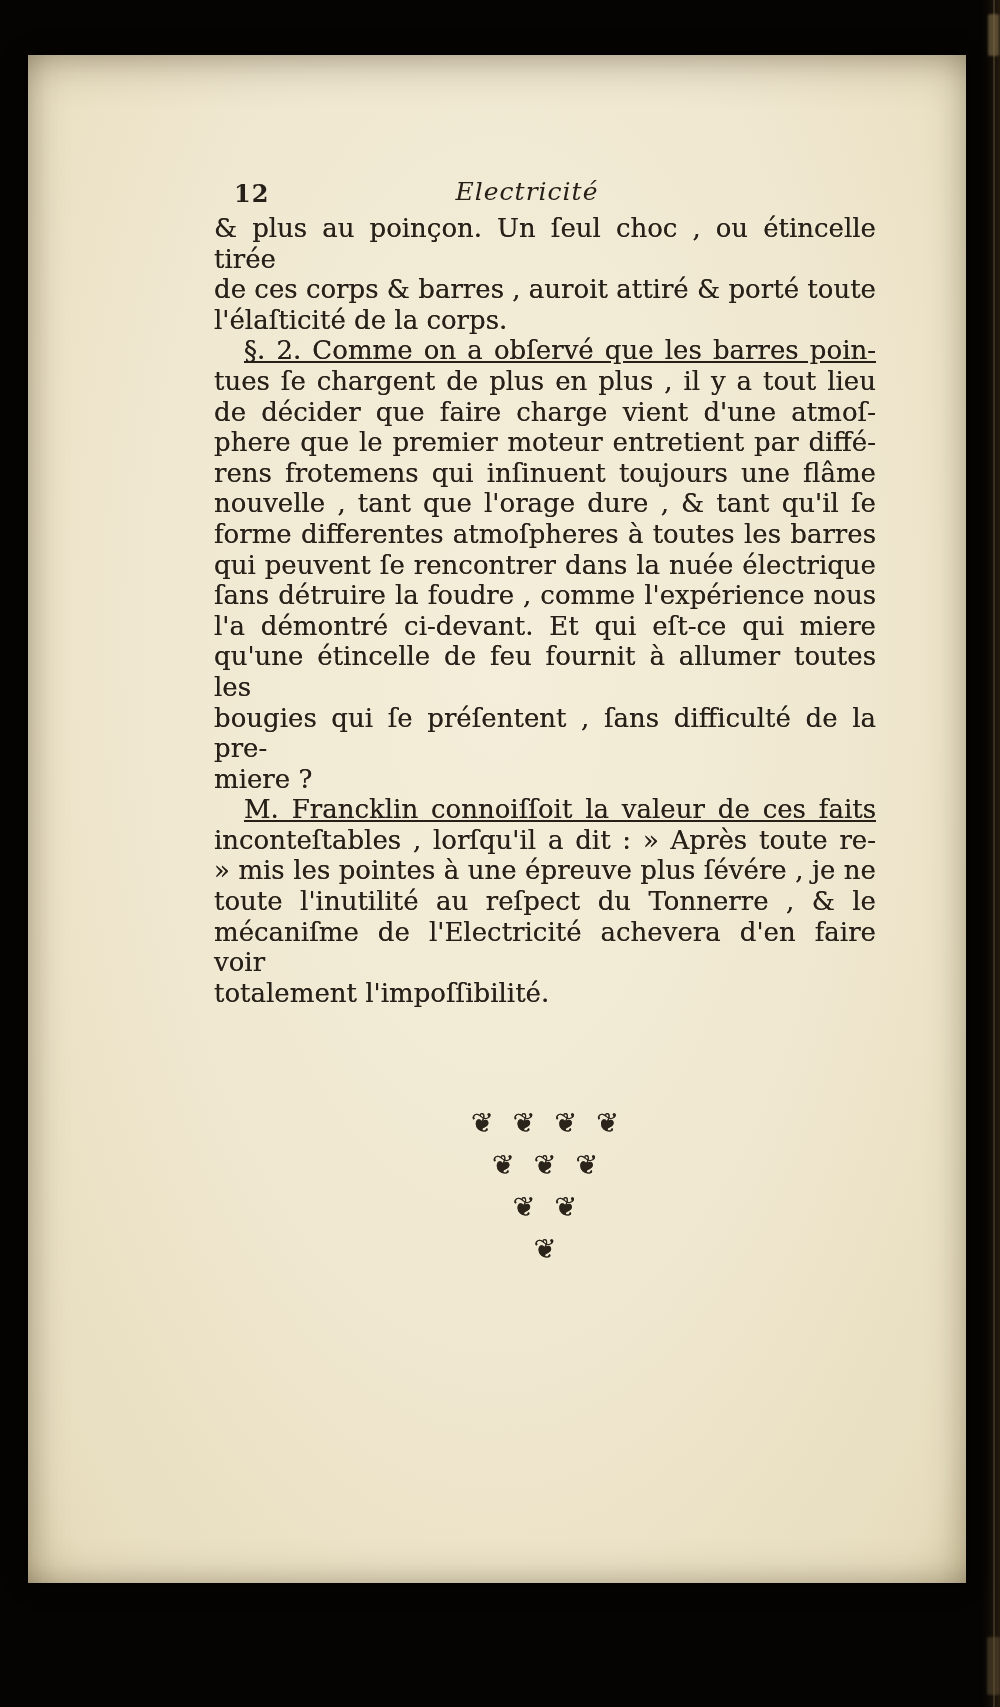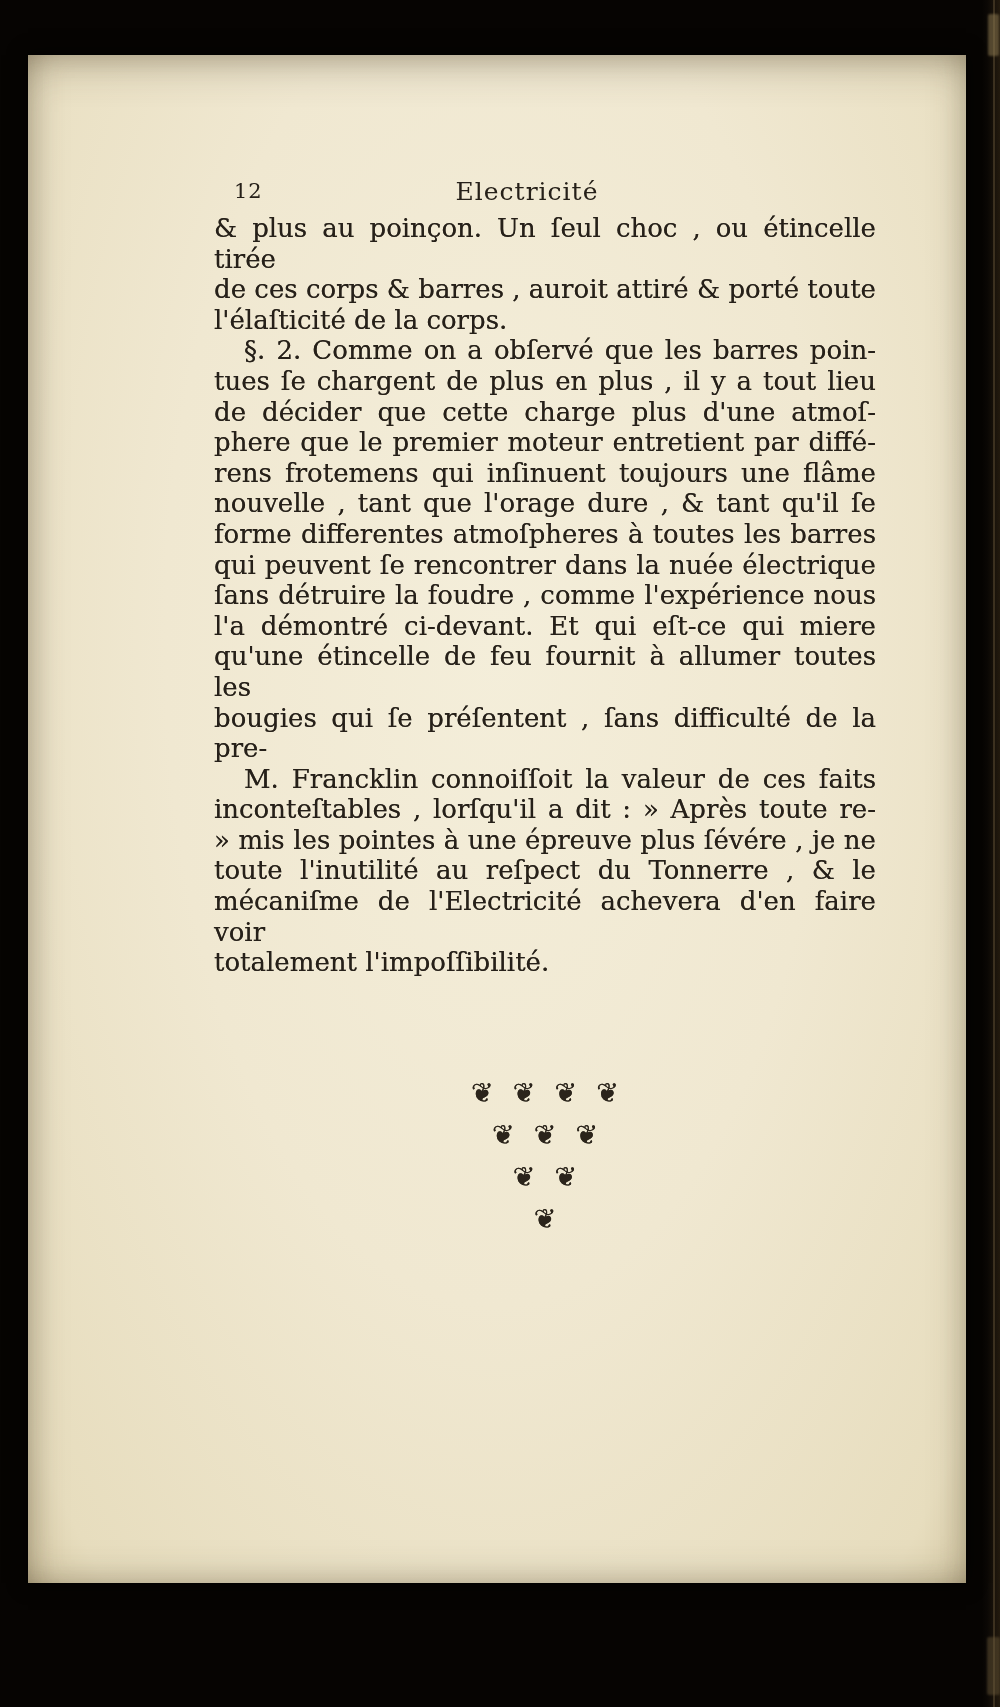--- a/index.html
+++ b/index.html
@@ -55,41 +55,43 @@
     width: 662px;
   }
 
   .running-header {
     position: relative;
     height: 34px;
     margin-bottom: 2px;
   }
   .page-number {
     position: absolute; left: 20px; top: 2px;
-    font-size: 21px;
+    font-size: 24px;
     letter-spacing: 1px;
+    font-weight: bold;
   }
   .running-title {
     position: absolute; left: 4px; right: 40px; top: 0;
     text-align: center;
+    font-style: italic;
     font-size: 25px;
     letter-spacing: 1px;
   }
 
   .body-lines { width: 100%; }
   .line {
     font-size: 26px;
     line-height: 30.6px;
     text-align: justify;
     text-align-last: justify;
     white-space: normal;
     text-shadow: 0 0 0.5px rgba(30,25,18,0.7);
   }
   .line.end { text-align-last: left; }
-  .line.indent { text-indent: 30px; }
+  .line.indent { text-indent: 30px; text-decoration: underline; }
 
   
   .tailpiece {
     margin-top: 96px;
     text-align: center;
   }
   .fleuron-row { line-height: 38px; }
   .fleuron {
     display: inline-block;
     font-size: 27px;
@@ -115,30 +117,31 @@
         <span class="page-number">12</span>
         <span class="running-title">Electricité</span>
       </div>
 
       <div class="body-lines">
         <div class="line">&amp; plus au poinçon. Un ſeul choc , ou étincelle tirée</div>
         <div class="line">de ces corps &amp; barres , auroit attiré &amp; porté toute</div>
         <div class="line end">l'élaſticité de la corps.</div>
         <div class="line indent">§. 2. Comme on a obſervé que les barres poin-</div>
         <div class="line">tues ſe chargent de plus en plus , il y a tout lieu</div>
-        <div class="line">de décider que cette charge plus d'une atmoſ-</div>
+        <div class="line">de décider que faire charge vient d'une atmoſ-</div>
         <div class="line">phere que le premier moteur entretient par diffé-</div>
         <div class="line">rens frotemens qui inſinuent toujours une flâme</div>
         <div class="line">nouvelle , tant que l'orage dure , &amp; tant qu'il ſe</div>
         <div class="line">forme differentes atmoſpheres à toutes les barres</div>
         <div class="line">qui peuvent ſe rencontrer dans la nuée électrique</div>
         <div class="line">ſans détruire la foudre , comme l'expérience nous</div>
         <div class="line">l'a démontré ci-devant. Et qui eſt-ce qui miere</div>
         <div class="line">qu'une étincelle de feu fournit à allumer toutes les</div>
         <div class="line">bougies qui ſe préſentent , ſans difficulté de la pre-</div>
+        <div class="line end">miere ?</div>
         <div class="line indent">M. Francklin connoiſſoit la valeur de ces faits</div>
         <div class="line">inconteſtables , lorſqu'il a dit : » Après toute re-</div>
         <div class="line">» mis les pointes à une épreuve plus ſévére , je ne</div>
         <div class="line">toute l'inutilité au reſpect du Tonnerre , &amp; le</div>
         <div class="line">mécaniſme de l'Electricité achevera d'en faire voir</div>
         <div class="line end">totalement l'impoſſibilité.</div>
       </div>
 
       <div class="tailpiece">
         <div class="fleuron-row">

